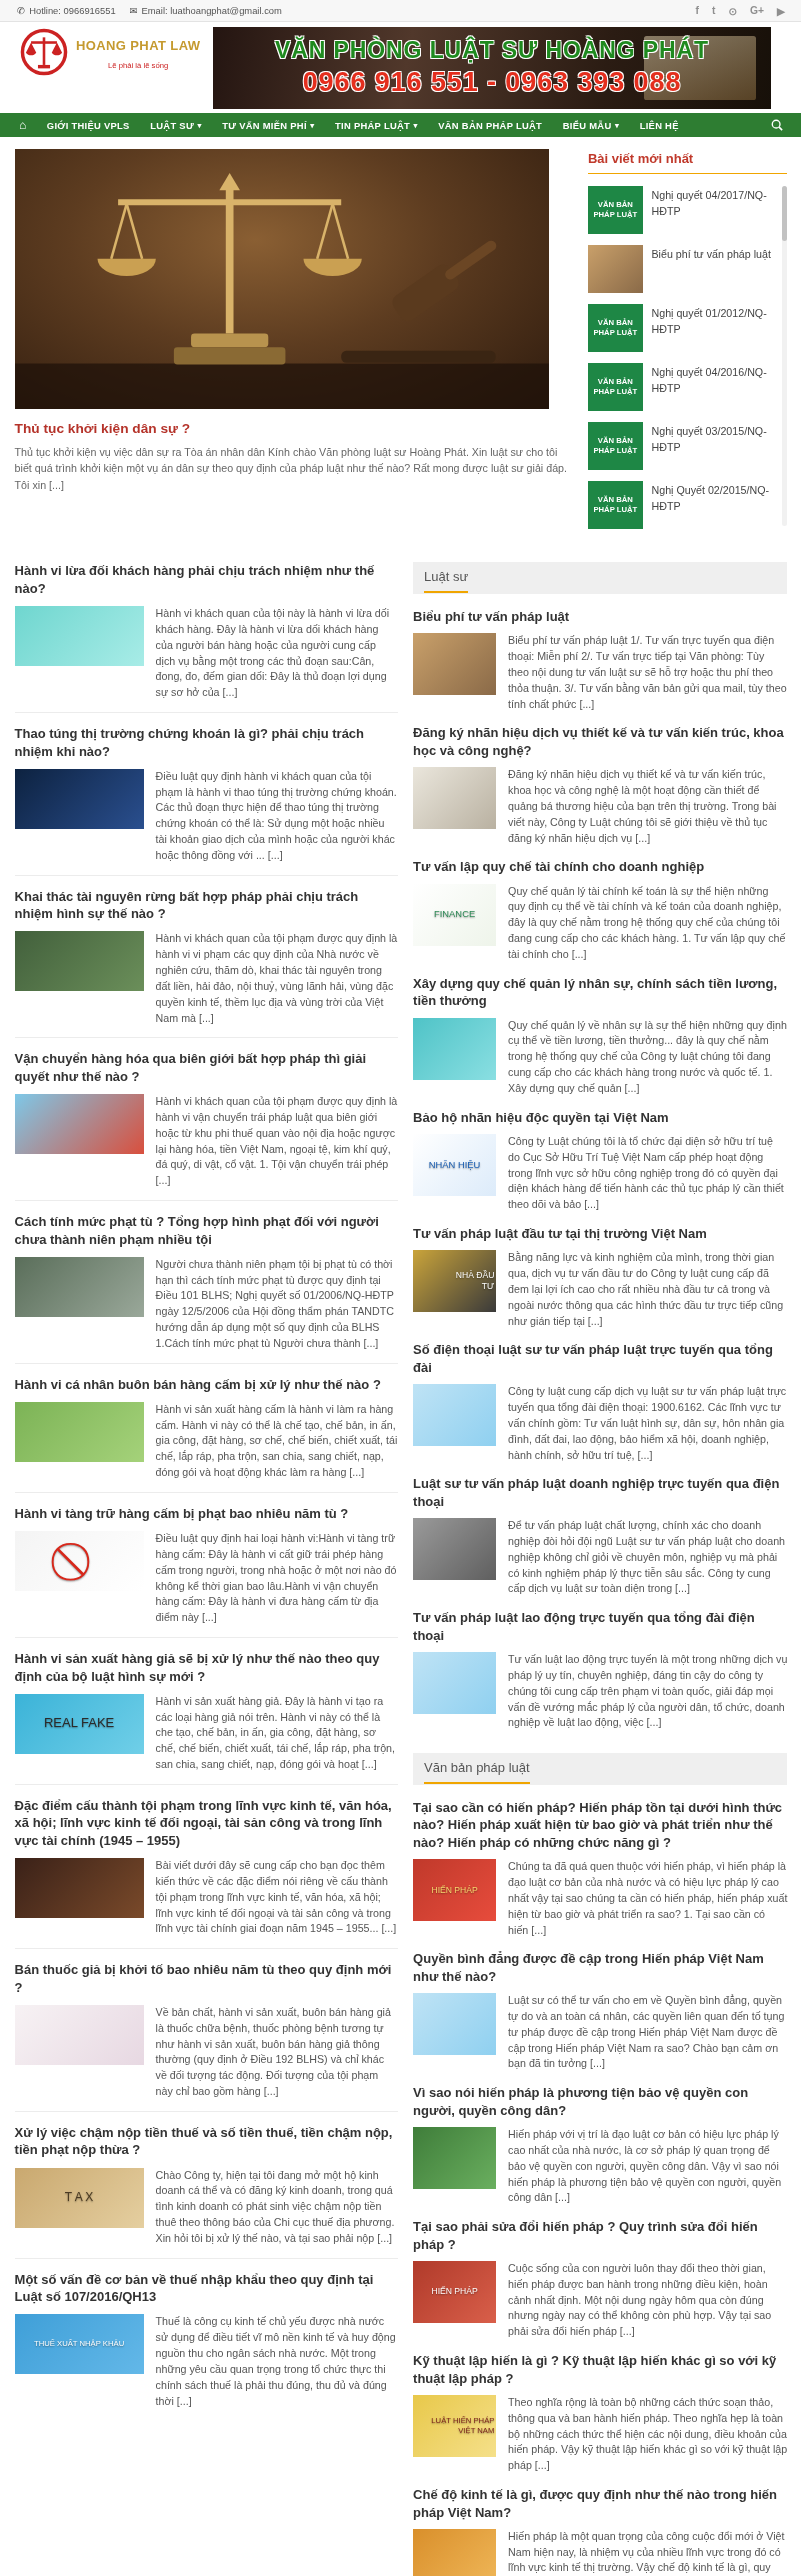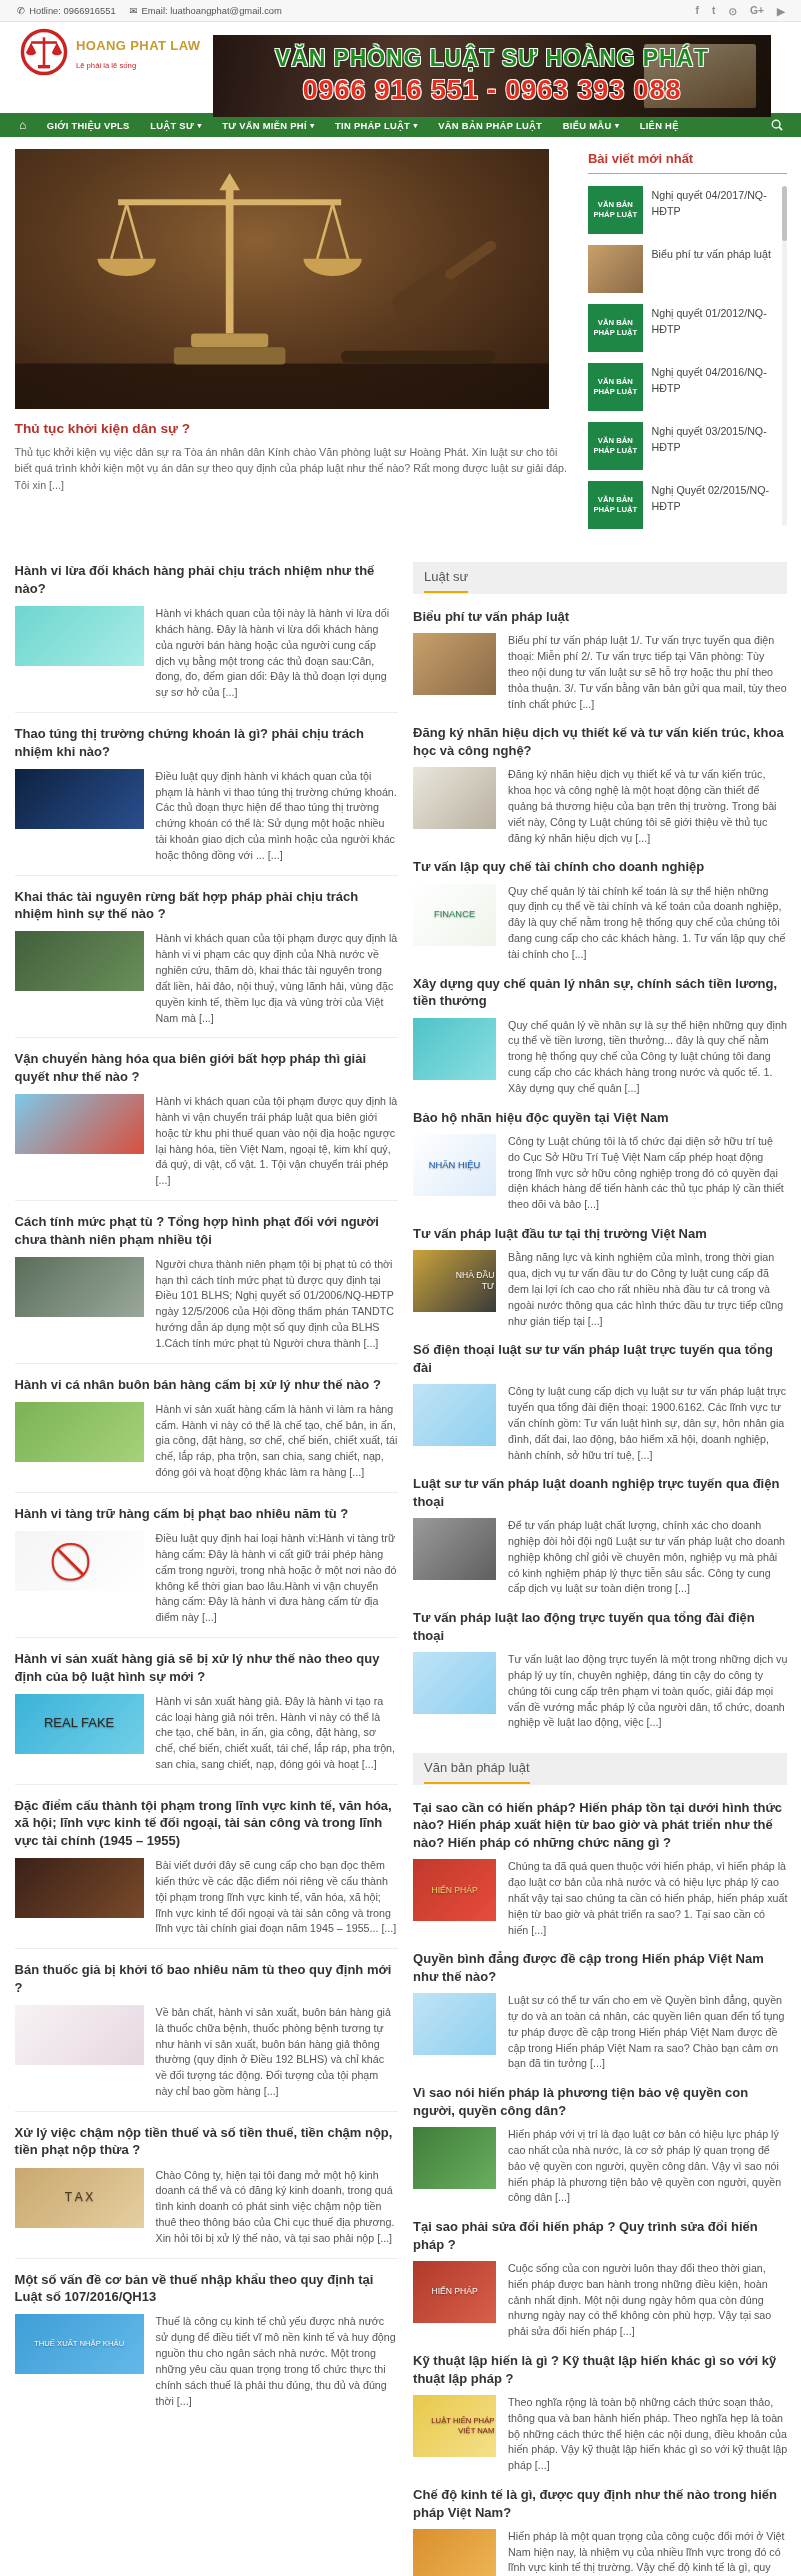--- a/index.html
+++ b/index.html
@@ -7,26 +7,26 @@
   body { width:802px; background:#fff; font-family:"Liberation Sans",sans-serif; color:#333; }
 
   
   .topbar { height:22px; background:#f7f7f7; border-bottom:0.9px solid #e3e3e3; display:flex; align-items:center; padding:0 17px; font-size:9.4px; color:#555; }
   .topbar .grp { display:flex; align-items:center; gap:4.3px; margin-right:13.7px; }
   .tb-icon { font-size:9.4px; color:#444; }
   .topbar .right { margin-left:auto; display:flex; gap:13px; align-items:center; }
   .social-icon { color:#8f8f8f; font-size:10.3px; font-weight:bold; cursor:pointer; }
 
   
-  .header { height:91px; position:relative; background:#fff; }
+  .header { height:91px; position:relative; background:#fff;text-align:center; }
   .logo { position:absolute; left:19px; top:5.2px; display:flex; align-items:center; gap:6.9px; cursor:pointer; }
   .logo-text-wrap { display:flex; flex-direction:column; }
   .logo-title { color:#c59a2f; font-weight:bold; font-size:13px; letter-spacing:0.4px; }
   .logo-tagline { color:#cc2222; font-size:7.7px; margin-top:8px; }
-  .banner { position:absolute; left:213px; top:13px; width:558px; height:82px;
+  .banner { position:absolute; left:213px; top:5px; width:558px; height:82px;
     background:linear-gradient(100deg,#241511 0%,#51382b 35%,#2b1c13 70%,#171009 100%); overflow:hidden;
     display:flex; flex-direction:column; align-items:center; justify-content:center; }
   .banner:before { content:""; position:absolute; right:15.5px; top:8.6px; width:112px; height:64px;
     background:linear-gradient(160deg,#d8c9a8,#8a6a3c 60%,#4a3category 100%); opacity:.55; border-radius:2.6px;
     background:linear-gradient(160deg,#d8c9a8,#8a6a3c); }
   .banner-title { position:relative; font-size:23px; font-weight:bold; color:#1f8a1f; letter-spacing:0.9px; line-height:1.1;
     text-shadow:-0.9px -0.9px 0 #fff,0.9px -0.9px 0 #fff,-0.9px 0.9px 0 #fff,0.9px 0.9px 0 #fff; }
   .banner-phone { position:relative; font-size:27px; font-weight:bold; color:#e42f1e; letter-spacing:0.9px; margin-top:3.4px;
     text-shadow:-0.9px -0.9px 0 #fff,0.9px -0.9px 0 #fff,-0.9px 0.9px 0 #fff,0.9px 0.9px 0 #fff; }
 

